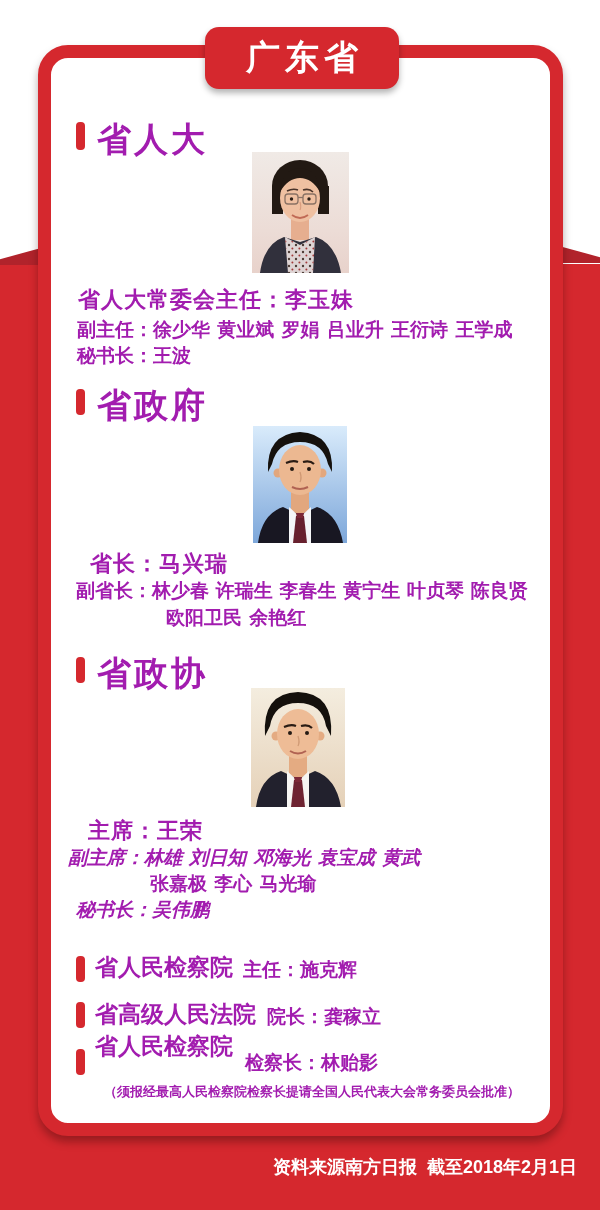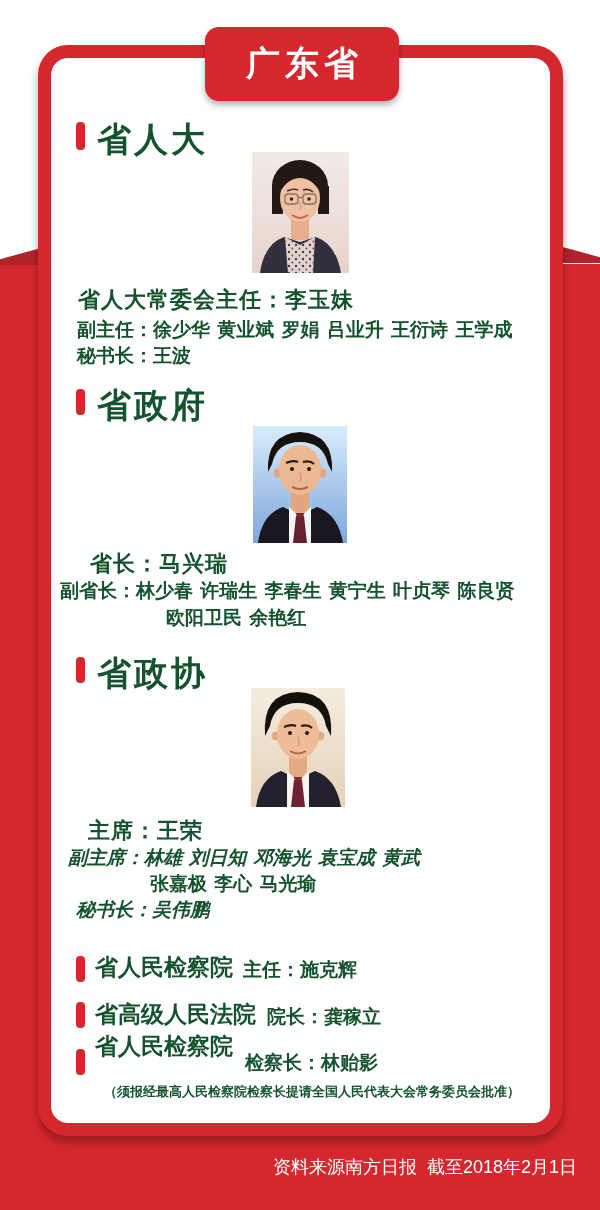--- a/index.html
+++ b/index.html
@@ -14,42 +14,42 @@
   .wedge{width:52px;height:20px;background:#b1232b;}
   .wedge-left{left:0;top:245px;clip-path:polygon(0 71%,100% 0,100% 100%,0 100%);}
   .wedge-right{right:0;top:243px;clip-path:polygon(0 0,0 100%,100% 100%,100% 71%);}
   
   .card{
     left:38px;top:45px;width:525px;height:1091px;box-sizing:border-box;
     background:#ffffff;border:13px solid #d5282e;border-radius:30px;
     box-shadow:0 6px 9px rgba(40,5,5,.35);
   }
   .banner{
-    left:205px;top:27px;width:194px;height:74px;background:#d5282e;border-radius:14px;
+    left:205px;top:27px;width:194px;height:62px;background:#d5282e;border-radius:14px;
     box-shadow:0 4px 6px rgba(0,0,0,.3);
     display:flex;align-items:center;justify-content:center;z-index:5;
   }
   .banner-text{color:#fff;font-size:34px;font-weight:bold;letter-spacing:5px;text-indent:5px;white-space:pre;}
   
-  .txt{color:#14532d;font-weight:bold;white-space:pre;z-index:4;}
+  .txt{color:#a21caf;font-weight:bold;white-space:pre;z-index:4;}
   .sec-title{font-size:34px;letter-spacing:3px;}
   .t22{font-size:22px;letter-spacing:1px;}
   .t19{font-size:19px;word-spacing:2px;}
   .row-title{font-size:23px;}
   .note{font-size:13px;margin-left:20px;}
-  .footer{color:#ffffff;font-weight:normal;font-size:18px;white-space:pre;z-index:4;}
+  .footer{color:#ffffff;font-weight:bold;font-size:18px;white-space:pre;z-index:4;}
   .marker{width:9px;height:26px;border-radius:4px;background:#d5282e;z-index:4;}
   .photo{z-index:4;}
   
   #m1{left:76px;top:122px;height:28px;} #t1{left:97px;top:117px;}
   #photo1{left:252px;top:152px;}
   #l1a{left:78px;top:285px;} #l1b{left:77px;top:317px;} #l1c{left:77px;top:343px;}
   #m2{left:76px;top:389px;} #t2{left:97px;top:383px;}
   #photo2{left:253px;top:426px;}
-  #l2a{left:90px;top:549px;} #l2b{left:60px;top:578px;} #l2c{left:150px;top:605px;margin-left:16px;}
+  #l2a{left:90px;top:549px;} #l2b{left:76px;top:578px;font-family:Liberation Serif, serif;} #l2c{left:150px;top:605px;margin-left:16px;}
   #m3{left:76px;top:657px;} #t3{left:97px;top:651px;}
   #photo3{left:251px;top:688px;}
   #l3a{left:88px;top:816px;} #l3b{left:68px;top:845px;font-style:italic;} #l3c{left:150px;top:871px;} #l3d{left:76px;top:897px;font-style:italic;}
   #m4{left:76px;top:956px;} #r1t{left:95px;top:952px;} #r1s{left:243px;top:957px;}
   #m5{left:76px;top:1002px;} #r2t{left:95px;top:999px;} #r2s{left:267px;top:1004px;}
   #m6{left:76px;top:1049px;} #r3t{left:95px;top:1031px;} #r3s{left:245px;top:1050px;}
   #note{left:84px;top:1083px;}
   #footer{right:23px;top:1155px;}
 </style>
 </head>

